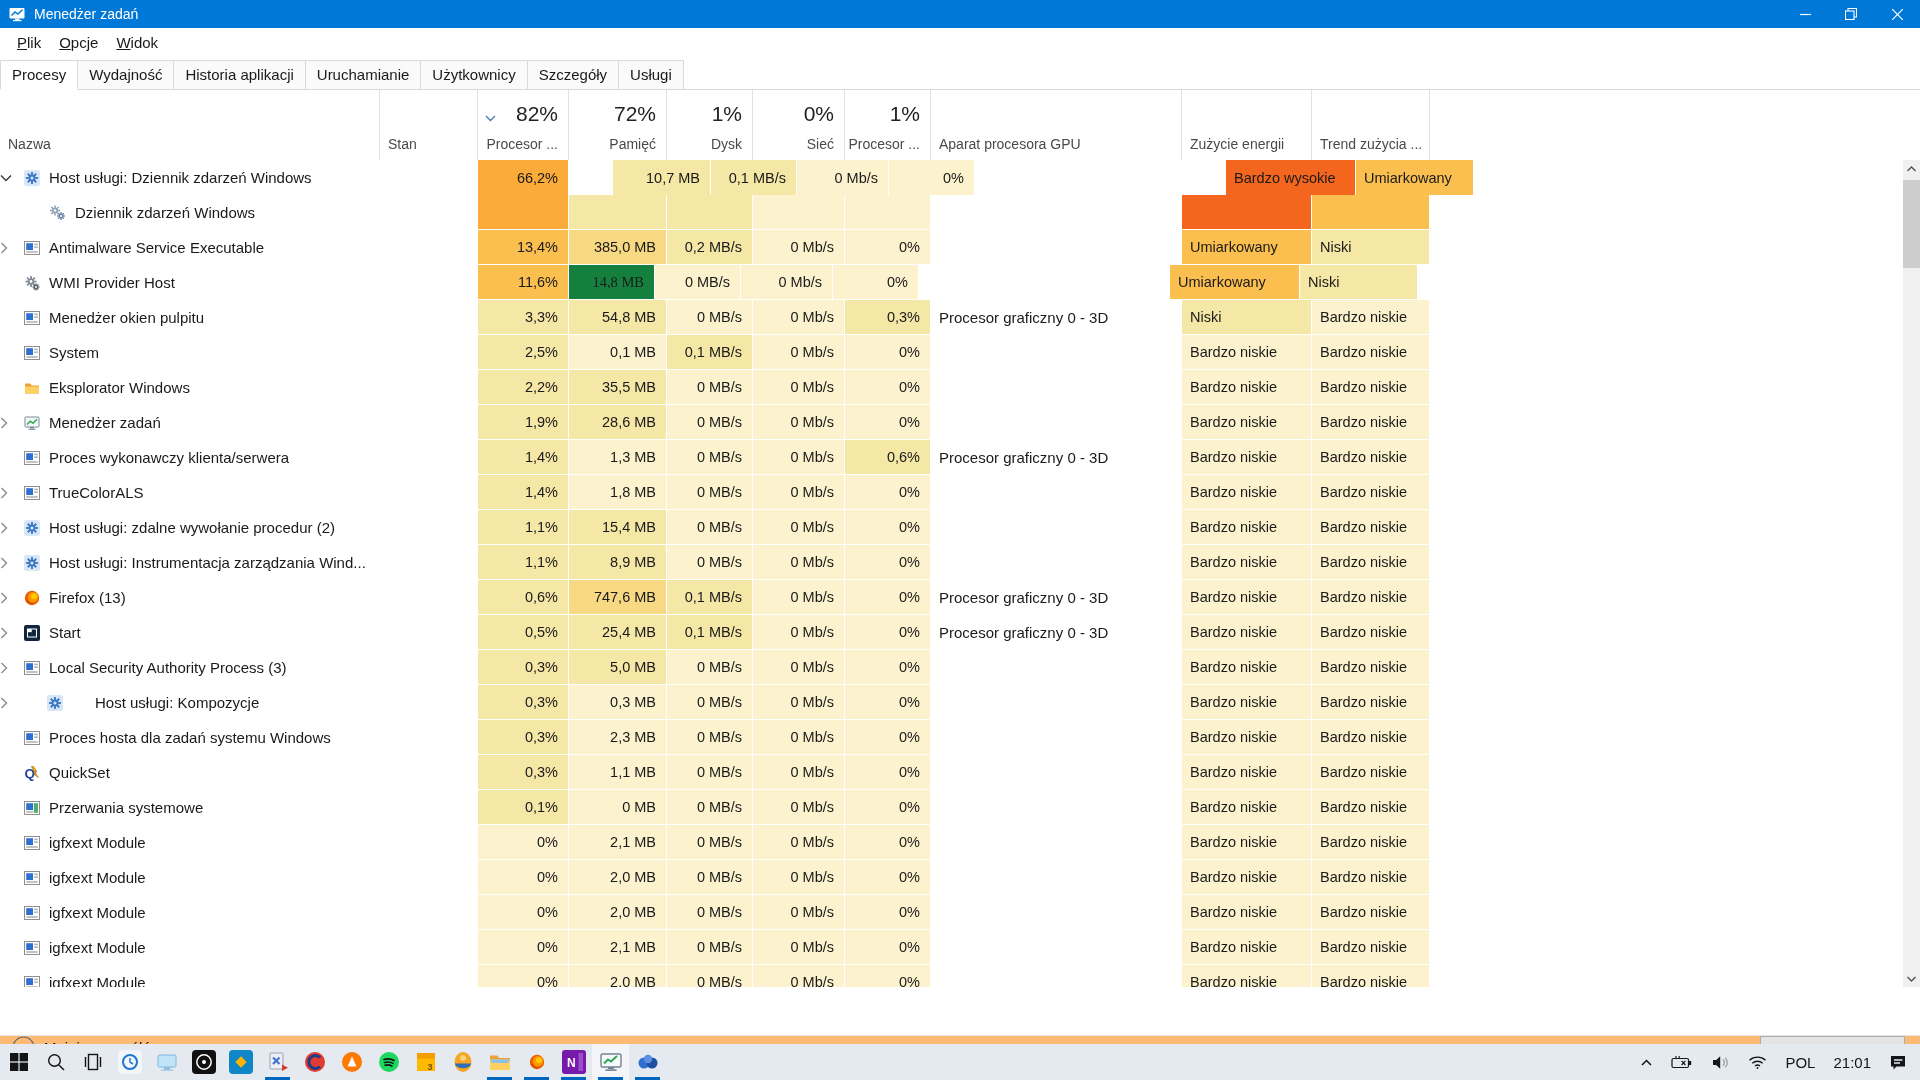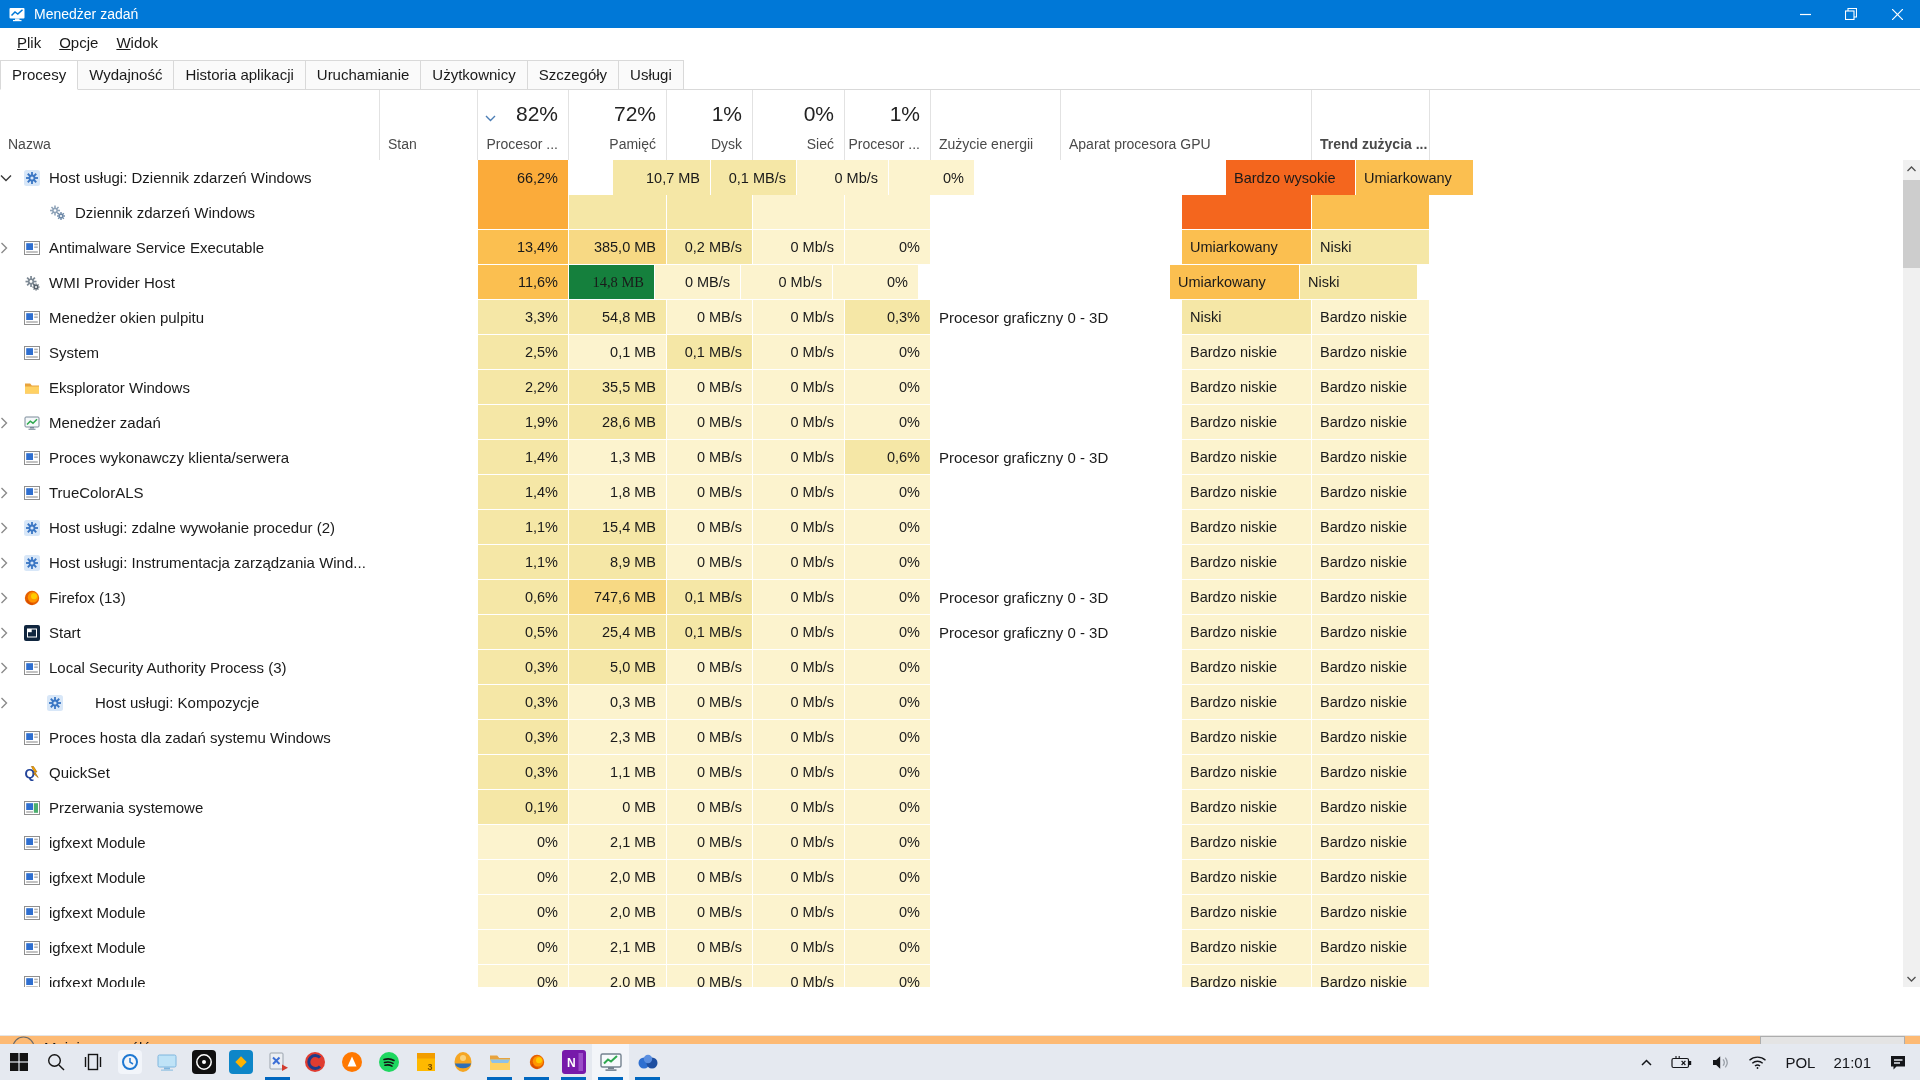--- a/index.html
+++ b/index.html
@@ -148,27 +148,27 @@
         <span class="hlabel right">Dysk</span>
       </div>
       <div class="hcol" style="width: 92px;">
         <span class="hpct">0%</span>
         <span class="hlabel right">Sieć</span>
       </div>
       <div class="hcol" style="width: 86px;">
         <span class="hpct">1%</span>
         <span class="hlabel right">Procesor ...</span>
       </div>
+      <div class="hcol" style="width: 251px;">
+        <span class="hlabel left">Aparat procesora GPU</span>
+      </div>
       <div class="hcol" style="width: 130px;">
         <span class="hlabel left">Zużycie energii</span>
       </div>
-      <div class="hcol" style="width: 251px;">
-        <span class="hlabel left">Aparat procesora GPU</span>
-      </div>
-      <div class="hcol" style="width: 118px; font-weight: bold;">
+      <div class="hcol" style="width: 118px;">
         <span class="hlabel left">Trend zużycia ...</span>
       </div>
       <div class="hcol filler"></div>
     </div>
 
   <div class="tbody" id="tbody">
     <div class="vscroll">
       <div class="vs-arrow">
         <svg width="9" height="6" fill="none" stroke="#505050" stroke-width="1.3">
             <path d="M0.5 5 L4.5 1 L8.5 5"></path>

